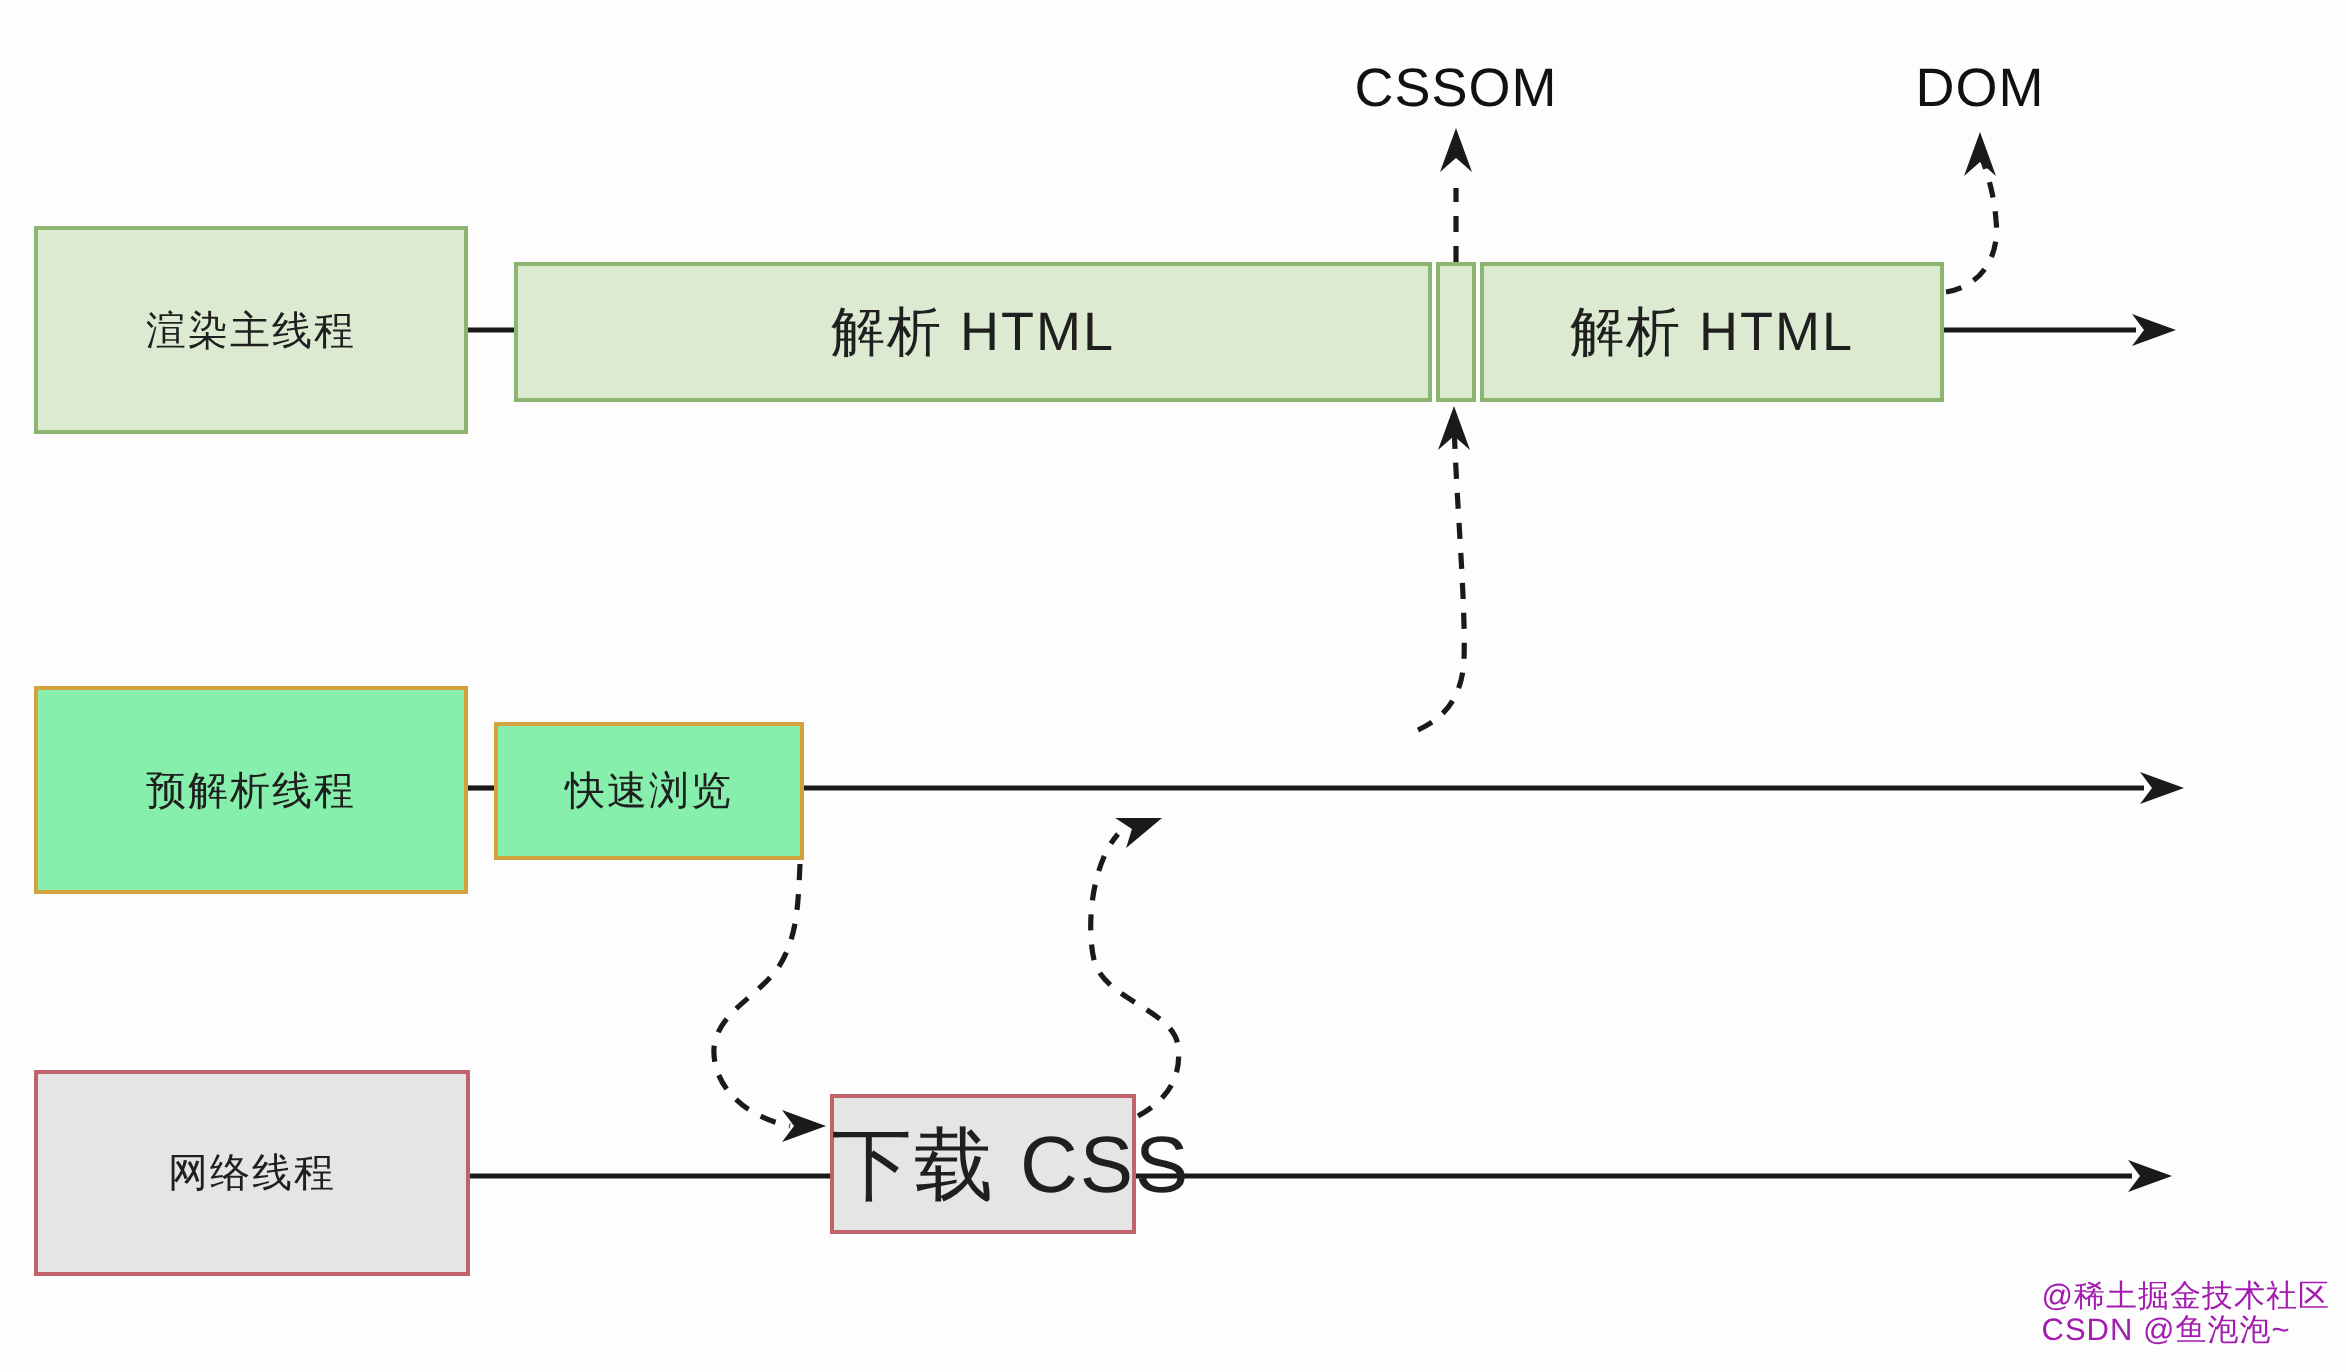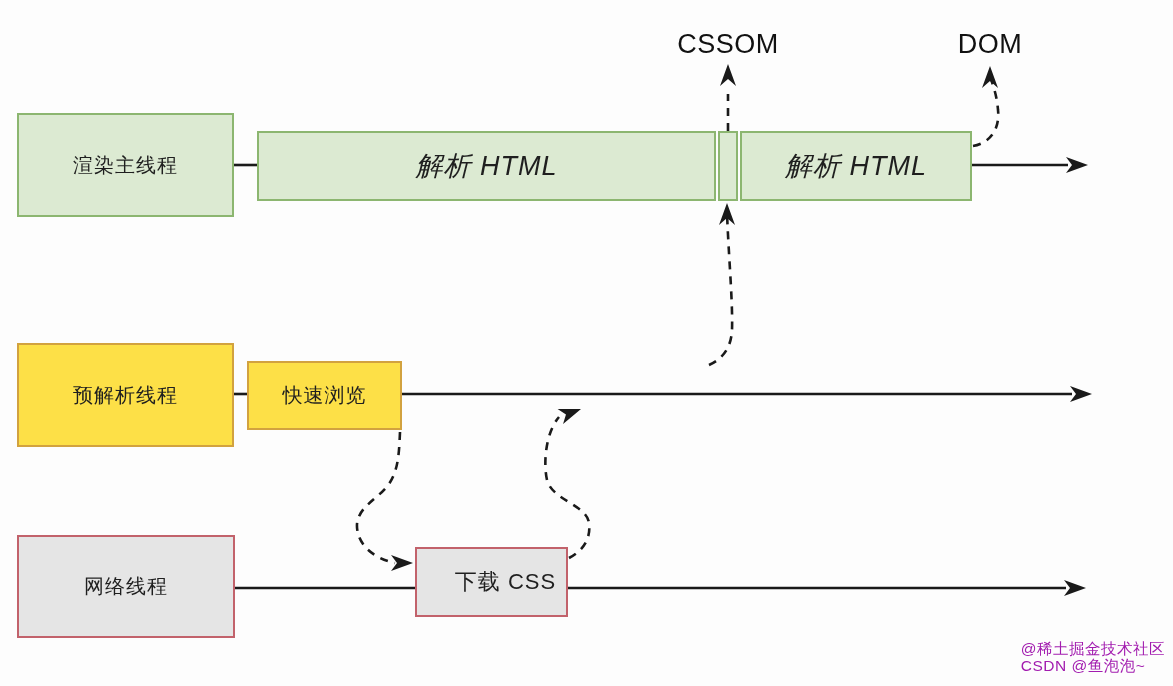--- a/index.html
+++ b/index.html
@@ -7,24 +7,24 @@
     position:relative;width:1173px;height:686px;background:#fdfdfd;
     font-family:"Liberation Sans",sans-serif;overflow:hidden;
     color:#1f1f1f;
   }
   .wires{position:absolute;left:0;top:0;z-index:1;}
   .node{
     position:absolute;z-index:2;display:flex;align-items:center;justify-content:center;
     box-sizing:border-box;font-weight:500;letter-spacing:1px;white-space:nowrap;
   }
   .green {background:#dcead2;border:2.5px solid #8cb670;}
-  .orange{background:#fde047;border:2.5px solid #d2a23f;}
+  .orange{background:#86efac;border:2.5px solid #d2a23f;}
   .red   {background:#e5e5e5;border:2.5px solid #c2626b;}
   .thread-label{font-size:20px;}
-  .bar-label{font-size:27px;font-style:italic;}
+  .bar-label{font-size:27px;}
   .free-label{
     position:absolute;z-index:2;text-align:center;font-size:27px;font-weight:500;
     color:#111;letter-spacing:0.5px;
   }
   .watermark{
     position:absolute;z-index:3;right:8px;top:640px;text-align:left;
     font-size:15.5px;line-height:17px;color:#a21caf;letter-spacing:0.5px;
   }
   svg line, svg path{stroke:#1a1a1a;fill:none;}
   .solid{stroke-width:2.6px;}
@@ -90,20 +90,20 @@
 
   <div class="node green thread-label" style="left:17px;top:113px;width:217px;height:104px;">渲染主线程</div>
   <div class="node green bar-label" style="left:257px;top:131px;width:459px;height:70px;">解析 HTML</div>
   <div class="node green" style="left:718px;top:131px;width:20px;height:70px;"></div>
   <div class="node green bar-label" style="left:740px;top:131px;width:232px;height:70px;">解析 HTML</div>
 
   <div class="node orange thread-label" style="left:17px;top:343px;width:217px;height:104px;">预解析线程</div>
   <div class="node orange thread-label" style="left:247px;top:361px;width:155px;height:69px;">快速浏览</div>
 
   <div class="node red thread-label" style="left:17px;top:535px;width:218px;height:103px;">网络线程</div>
-  <div class="node red thread-label" style="left:415px;top:547px;width:153px;height:70px;font-size:22px;padding-left:28px;">下载 CSS</div>
+  <div class="node red thread-label" style="left:415px;top:547px;width:153px;height:70px;font-size:40px;padding-left:28px;">下载 CSS</div>
 
   <div class="watermark">
     <div>@稀土掘金技术社区</div>
     <div>CSDN @鱼泡泡~</div>
   </div>
 
 </div>
 
 </body></html>

